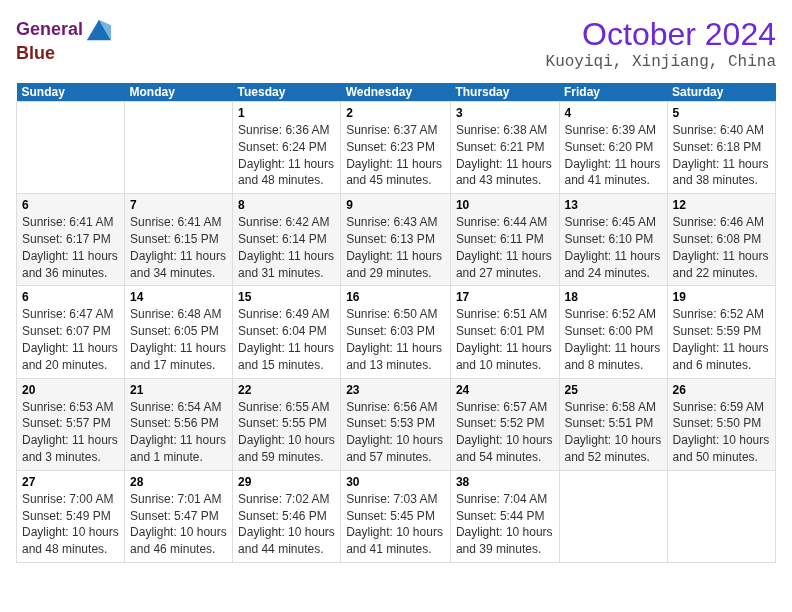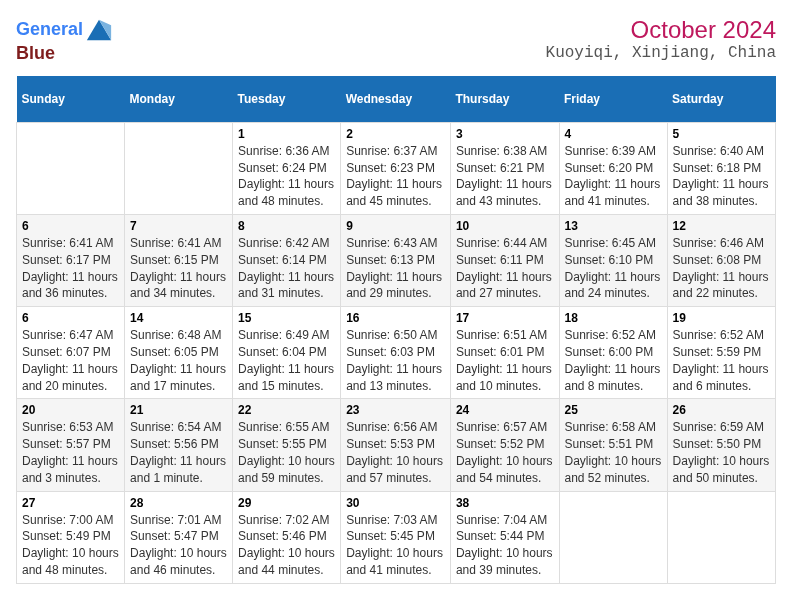--- a/index.html
+++ b/index.html
@@ -20,51 +20,51 @@
       display: flex;
       align-items: center;
     }
     .logo-text {
       font-size: 18px;
       font-weight: bold;
       color: #333;
       line-height: 1.1;
     }
     .logo-text span {
-      color: #3b82f6;
+      color: #701a75;
     }
     .logo-icon {
       width: 28px;
       height: 28px;
       margin-left: 2px;
     }
     .title-block {
       text-align: right;
     }
     .title-block h1 {
-      font-size: 24px;
+      font-size: 32px;
       font-weight: 300;
-      color: #be185d;
+      color: #6d28d9;
     }
     .title-block h2 {
       font-size: 16px;
       font-weight: normal;
       color: #555;
       font-family: Liberation Mono, monospace;
     }
     table {
       width: 100%;
       border-collapse: collapse;
       font-size: 11px;
     }
     thead tr th {
       background-color: #1a6eb5;
       color: #fff;
       text-align: left;
-      padding: 16px 5px;
+      padding: 2px 5px;
       font-size: 12px;
       font-weight: bold;
     }
     tbody tr td {
       border: 1px solid #ddd;
       vertical-align: top;
       padding: 4px 5px;
       width: 113px;
       height: 80px;
       background: #fff;

